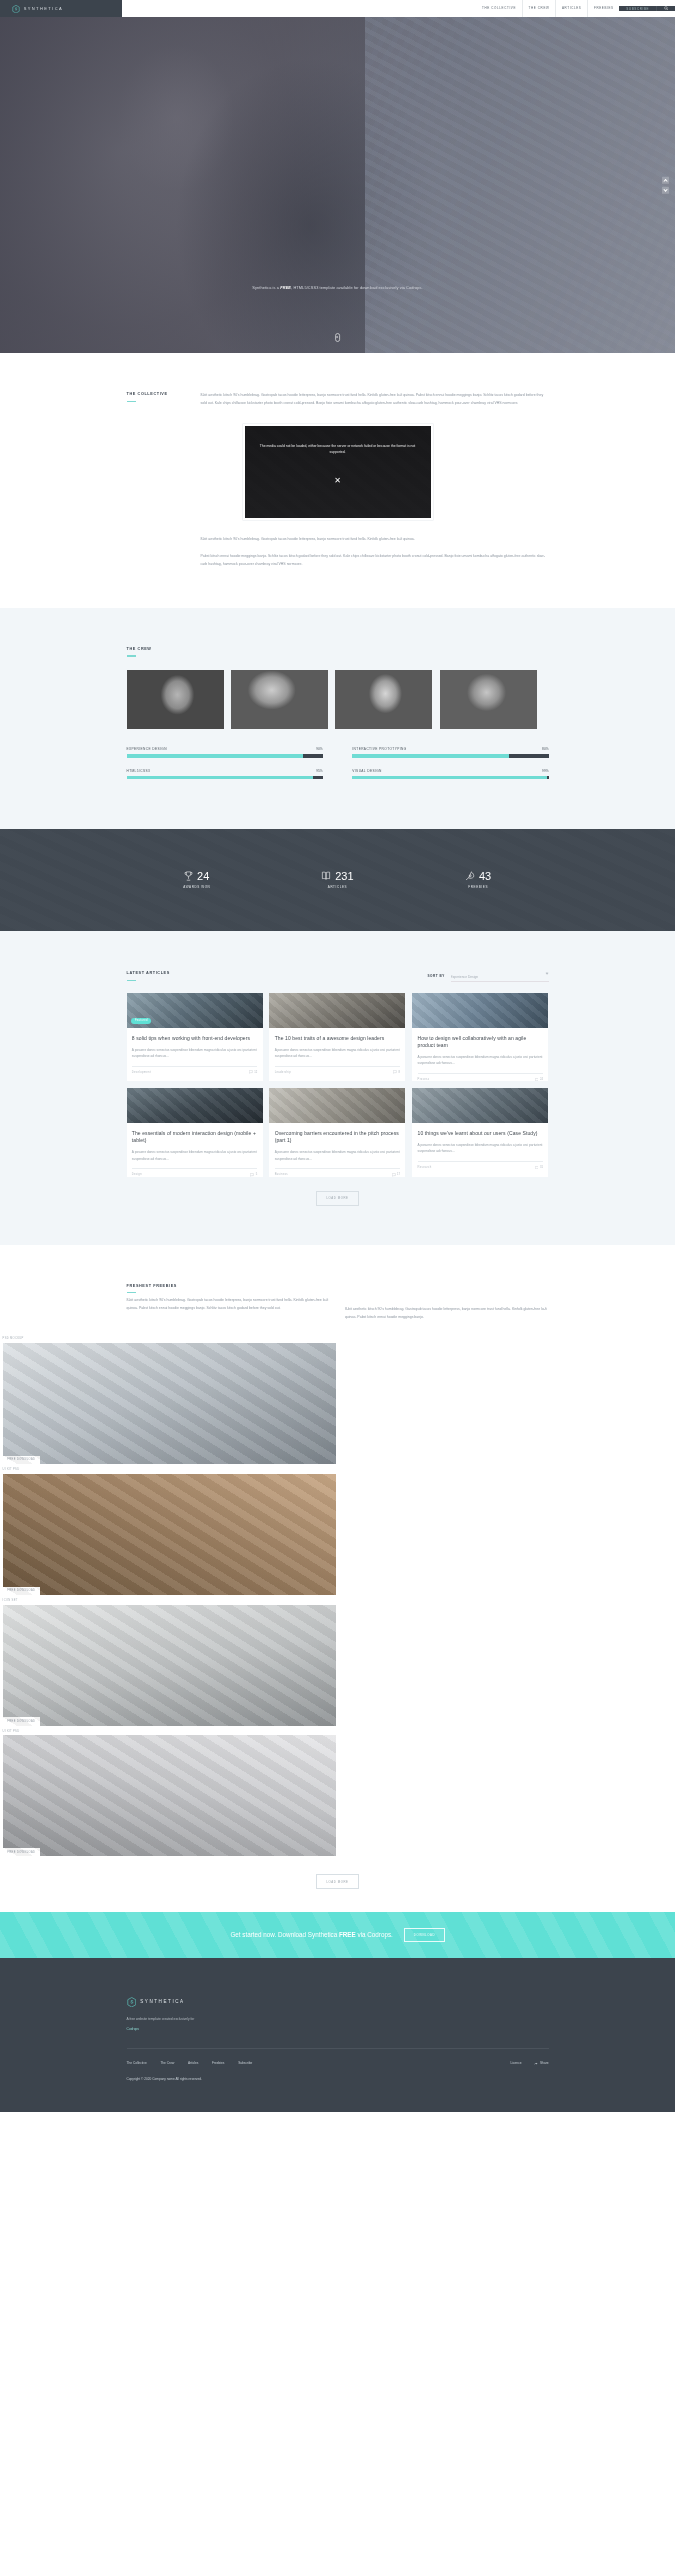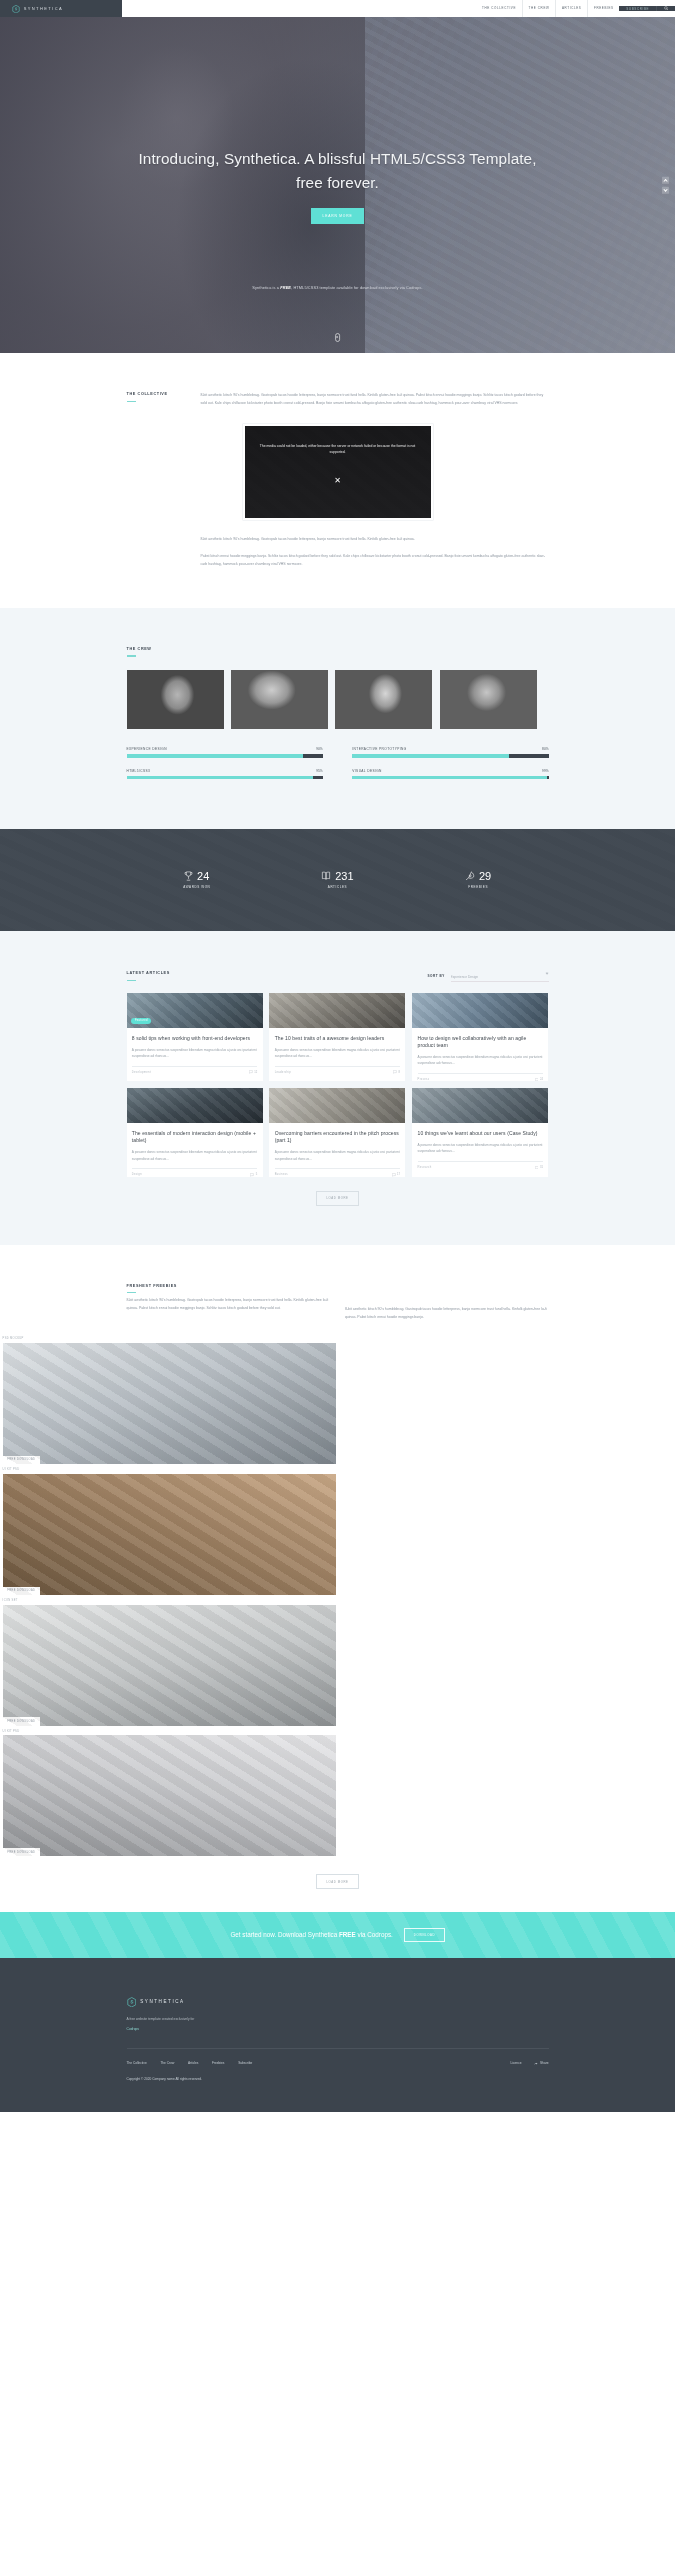--- a/index.html
+++ b/index.html
@@ -320,24 +320,20 @@
             <line x1="10" y1="10" x2="14.5" y2="14.5" stroke="#ffffff" stroke-width="1.4" stroke-linecap="round"></line>
           </svg>
         </div>
       </div>
     </div>
   </div>
 
   <div class="hero">
     <div class="hero-bg"></div>
     <div class="hero-bg-keys"></div>
-    <div class="hero-content">
-      <h1 class="hero-title">Introducing, Synthetica. A blissful HTML5/CSS3 Template, free forever.</h1>
-      <a href="#" class="hero-btn">LEARN MORE</a>
-    </div>
     <div class="hero-sub">
       <span>Synthetica is a </span><b>FREE</b><span>, HTML5/CSS3 template available for download exclusively via Codrops.</span>
     </div>
     <div class="hero-dots">
       <span></span>
       <span></span>
     </div>
     <div class="hero-scroll"></div>
   </div>
 
@@ -456,21 +452,21 @@
         </div>
         <div class="stat-label">ARTICLES</div>
       </div>
       <div class="stat">
         <div class="stat-row">
           <svg width="10" height="10" viewBox="0 0 22 22">
             <path d="M14 2c4 3 6 7 5 11-3 3-7 4-11 2L3 19" fill="none" stroke="#fff" stroke-width="1.3" stroke-linecap="round"></path>
             <path d="M8 15 14 2" fill="none" stroke="#fff" stroke-width="1.3"></path>
             <circle cx="11.5" cy="10.5" r="2" fill="none" stroke="#fff" stroke-width="1.3"></circle>
           </svg>
-          <span class="stat-num">29</span>
+          <span class="stat-num">43</span>
         </div>
         <div class="stat-label">FREEBIES</div>
       </div>
     </div>
   </div>
 
   <div class="section section-grey">
     <div class="container">
       <div class="articles-head">
         <div>

